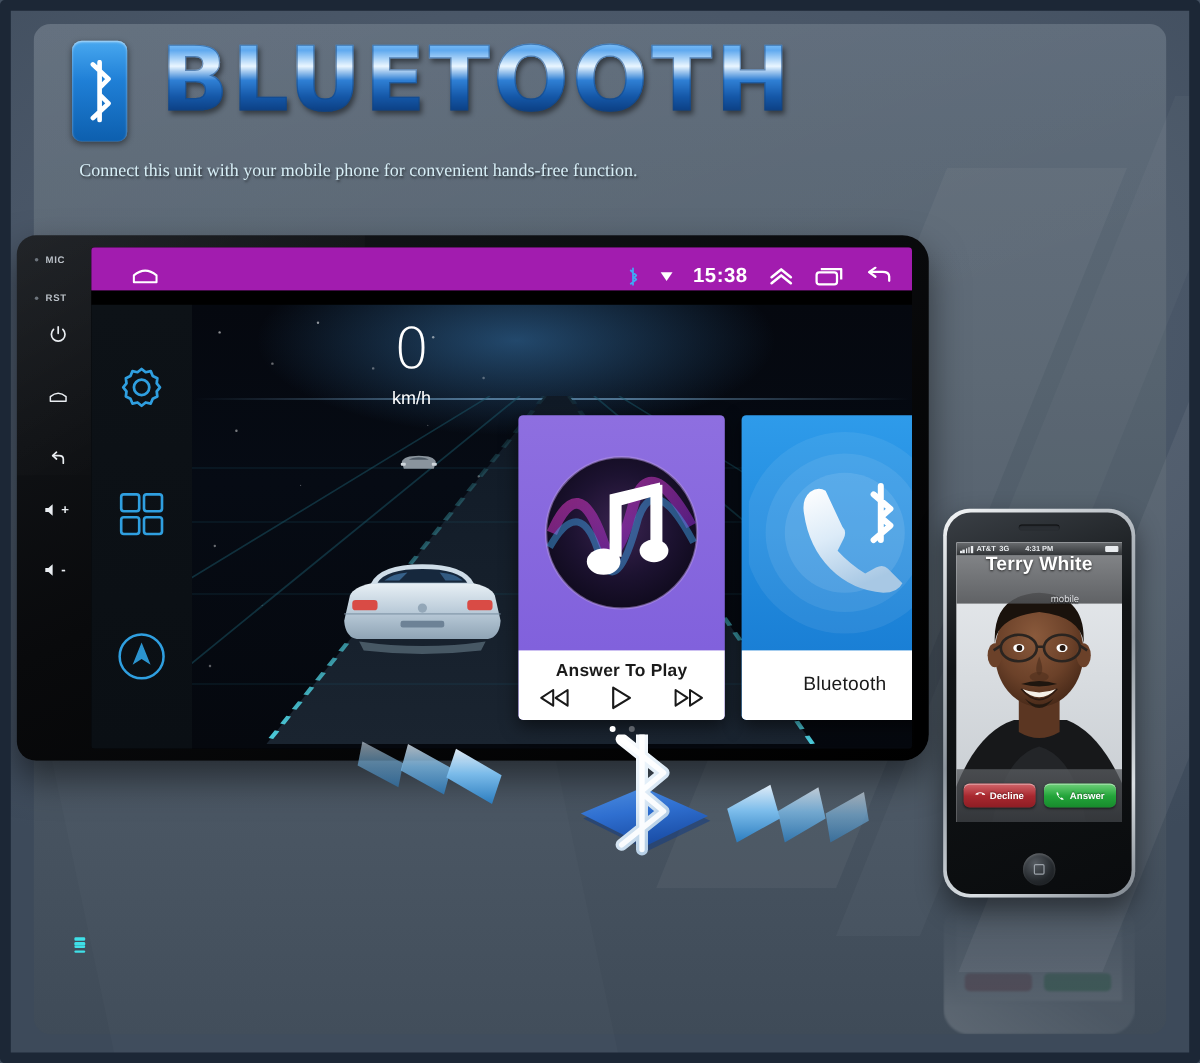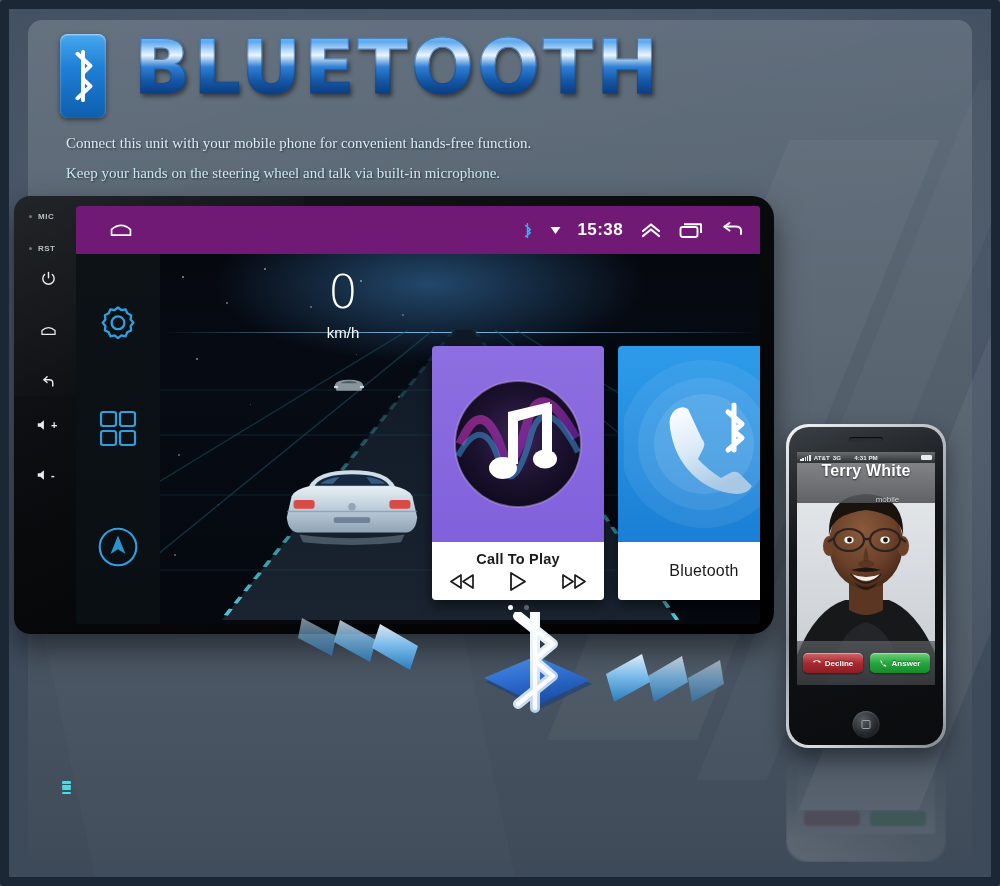--- a/index.html
+++ b/index.html
@@ -96,21 +96,21 @@
   .bz-vol { position:absolute; left:22px; color:#e9edf1; display:flex; align-items:center; gap:1px; }
   .bz-vol svg { width:14px; height:14px; }
   .bz-vol span { font-size:11px; font-weight:bold; }
 
   
   .screen {
     position:absolute; left:62px; top:10px; right:14px; bottom:10px;
     background:#000; border-radius:3px; overflow:hidden;
   }
   
-  .statusbar { position:absolute; left:0; top:0; width:100%; height:48px; background:#701a75;text-align:center; }
+  .statusbar { position:absolute; left:0; top:0; width:100%; height:36px; background:#a21caf;text-align:center; }
   .sb-home { position:absolute; left:32px; top:15px; }
   .sb-home svg { width:26px; height:17px; }
   .sb-right { position:absolute; right:16px; top:0; height:48px; display:flex; align-items:center; gap:17px; }
   .sb-right svg { display:block; }
   .sb-time { color:#fff; font-size:17px; font-weight:bold; letter-spacing:.4px; }
 
   
   .innerbar {
     position:absolute; left:0; top:48px; width:84px; bottom:0;
     background:linear-gradient(180deg,#0d1217 0%, #0a0f14 100%);
@@ -274,21 +274,20 @@
     <div class="bt-badge">
       <svg viewBox="0 0 32 56">
         <path d="M10 4 L24 17 L16 25 L16 2 L16 54 L16 31 L24 39 L10 52" fill="none" stroke="#ffffff" stroke-width="4.2" stroke-linejoin="round" stroke-linecap="round"></path>
       </svg>
     </div>
     <div class="title">BLUETOOTH</div>
   </div>
 
   <div id="subtitle">
     <div>Connect this unit with your mobile phone for convenient hands-free function.</div>
-    <div>Keep your hands on the steering wheel and talk via built-in microphone.</div>
   </div>
 
   <div id="headunit">
     <div class="hu-glare"></div>
 
     <div class="bezel">
       <div class="bz-lab" style="left:24px; top:16px;">MIC</div>
       <div class="bz-lab" style="left:24px; top:48px;">RST</div>
 
       <div class="bz-ico" style="top:74px;">
@@ -491,21 +490,21 @@
               </g>
               <g fill="#ffffff">
                 <path d="M58 36 L100 26 L100 36 L68 45 L68 88 L58 88 Z"></path>
                 <ellipse cx="53" cy="92" rx="14" ry="11"></ellipse>
                 <ellipse cx="95" cy="83" rx="12" ry="9.5"></ellipse>
                 <rect x="92" y="28" width="10" height="56"></rect>
               </g>
             </svg>
           </div>
           <div class="card-foot">
-            <div class="card-label">Call To Play</div>
+            <div class="card-label">Answer To Play</div>
             <div class="ctrls">
               <span>
                 <svg width="26" height="17" viewBox="0 0 26 17" fill="none" stroke="#1a1a1a" stroke-width="1.7" stroke-linejoin="round">
                   <path d="M12 2 L2 8.5 L12 15 Z"></path>
                     <path d="M24 2 L14 8.5 L24 15 Z"></path>
                 </svg>
               </span>
               <span>
                 <svg width="20" height="21" viewBox="0 0 20 21" fill="none" stroke="#1a1a1a" stroke-width="1.8" stroke-linejoin="round">
                   <path d="M3 2 L17 10.5 L3 19 Z"></path>

